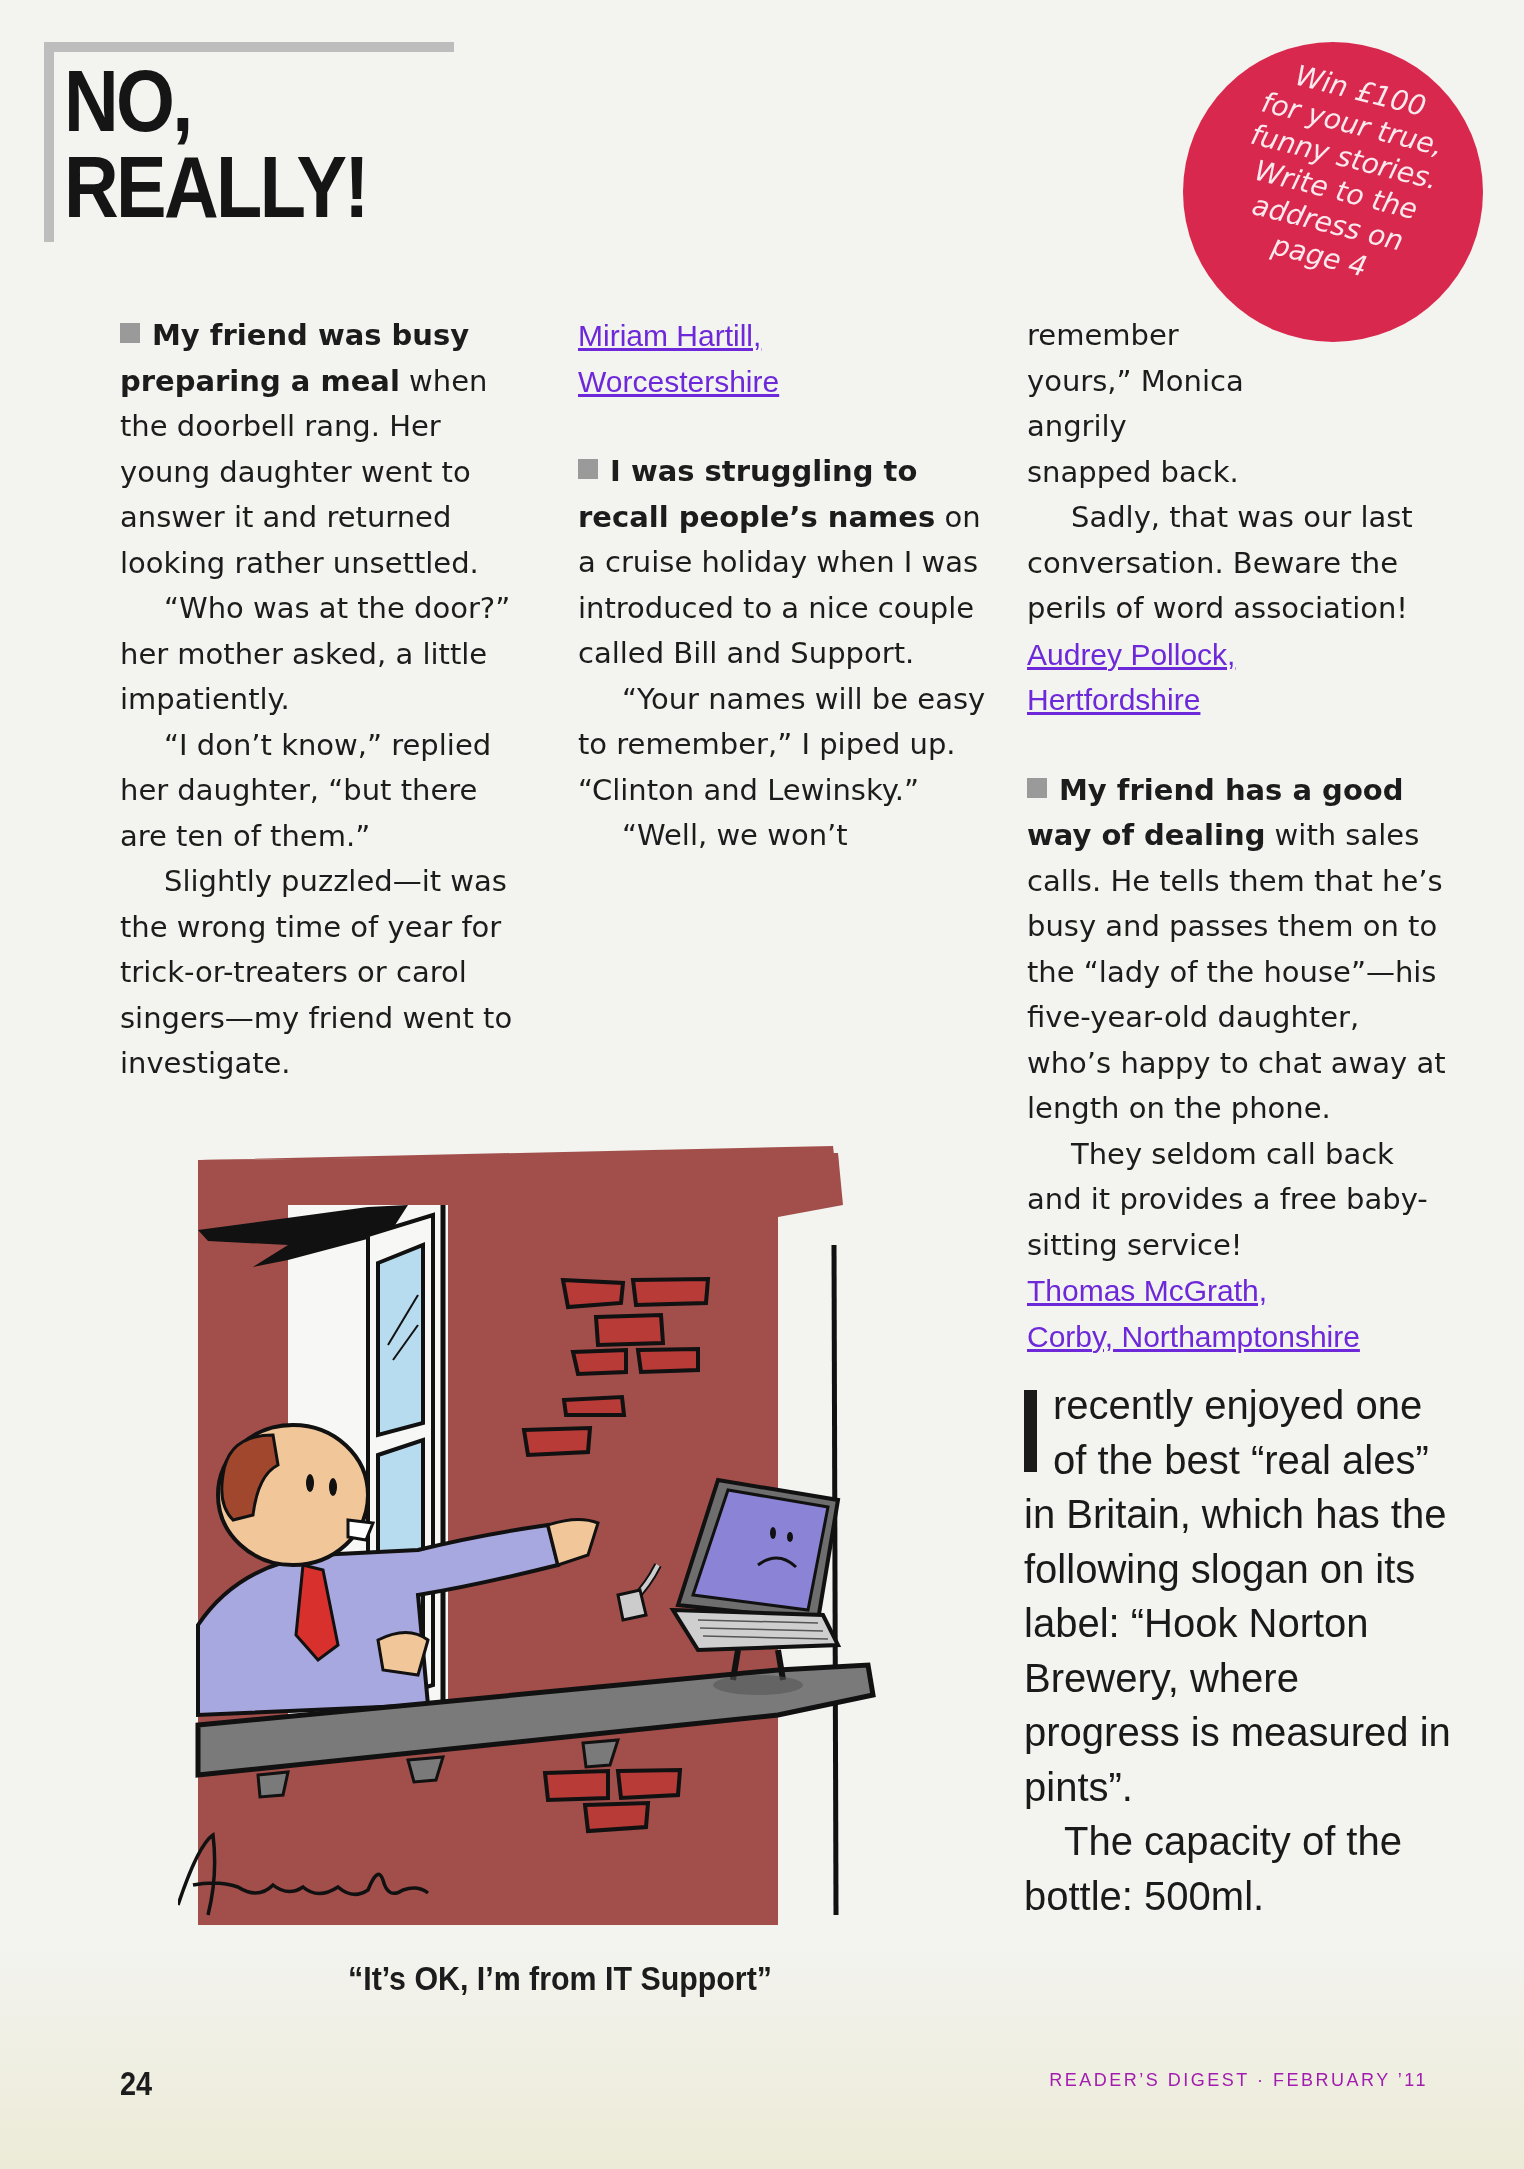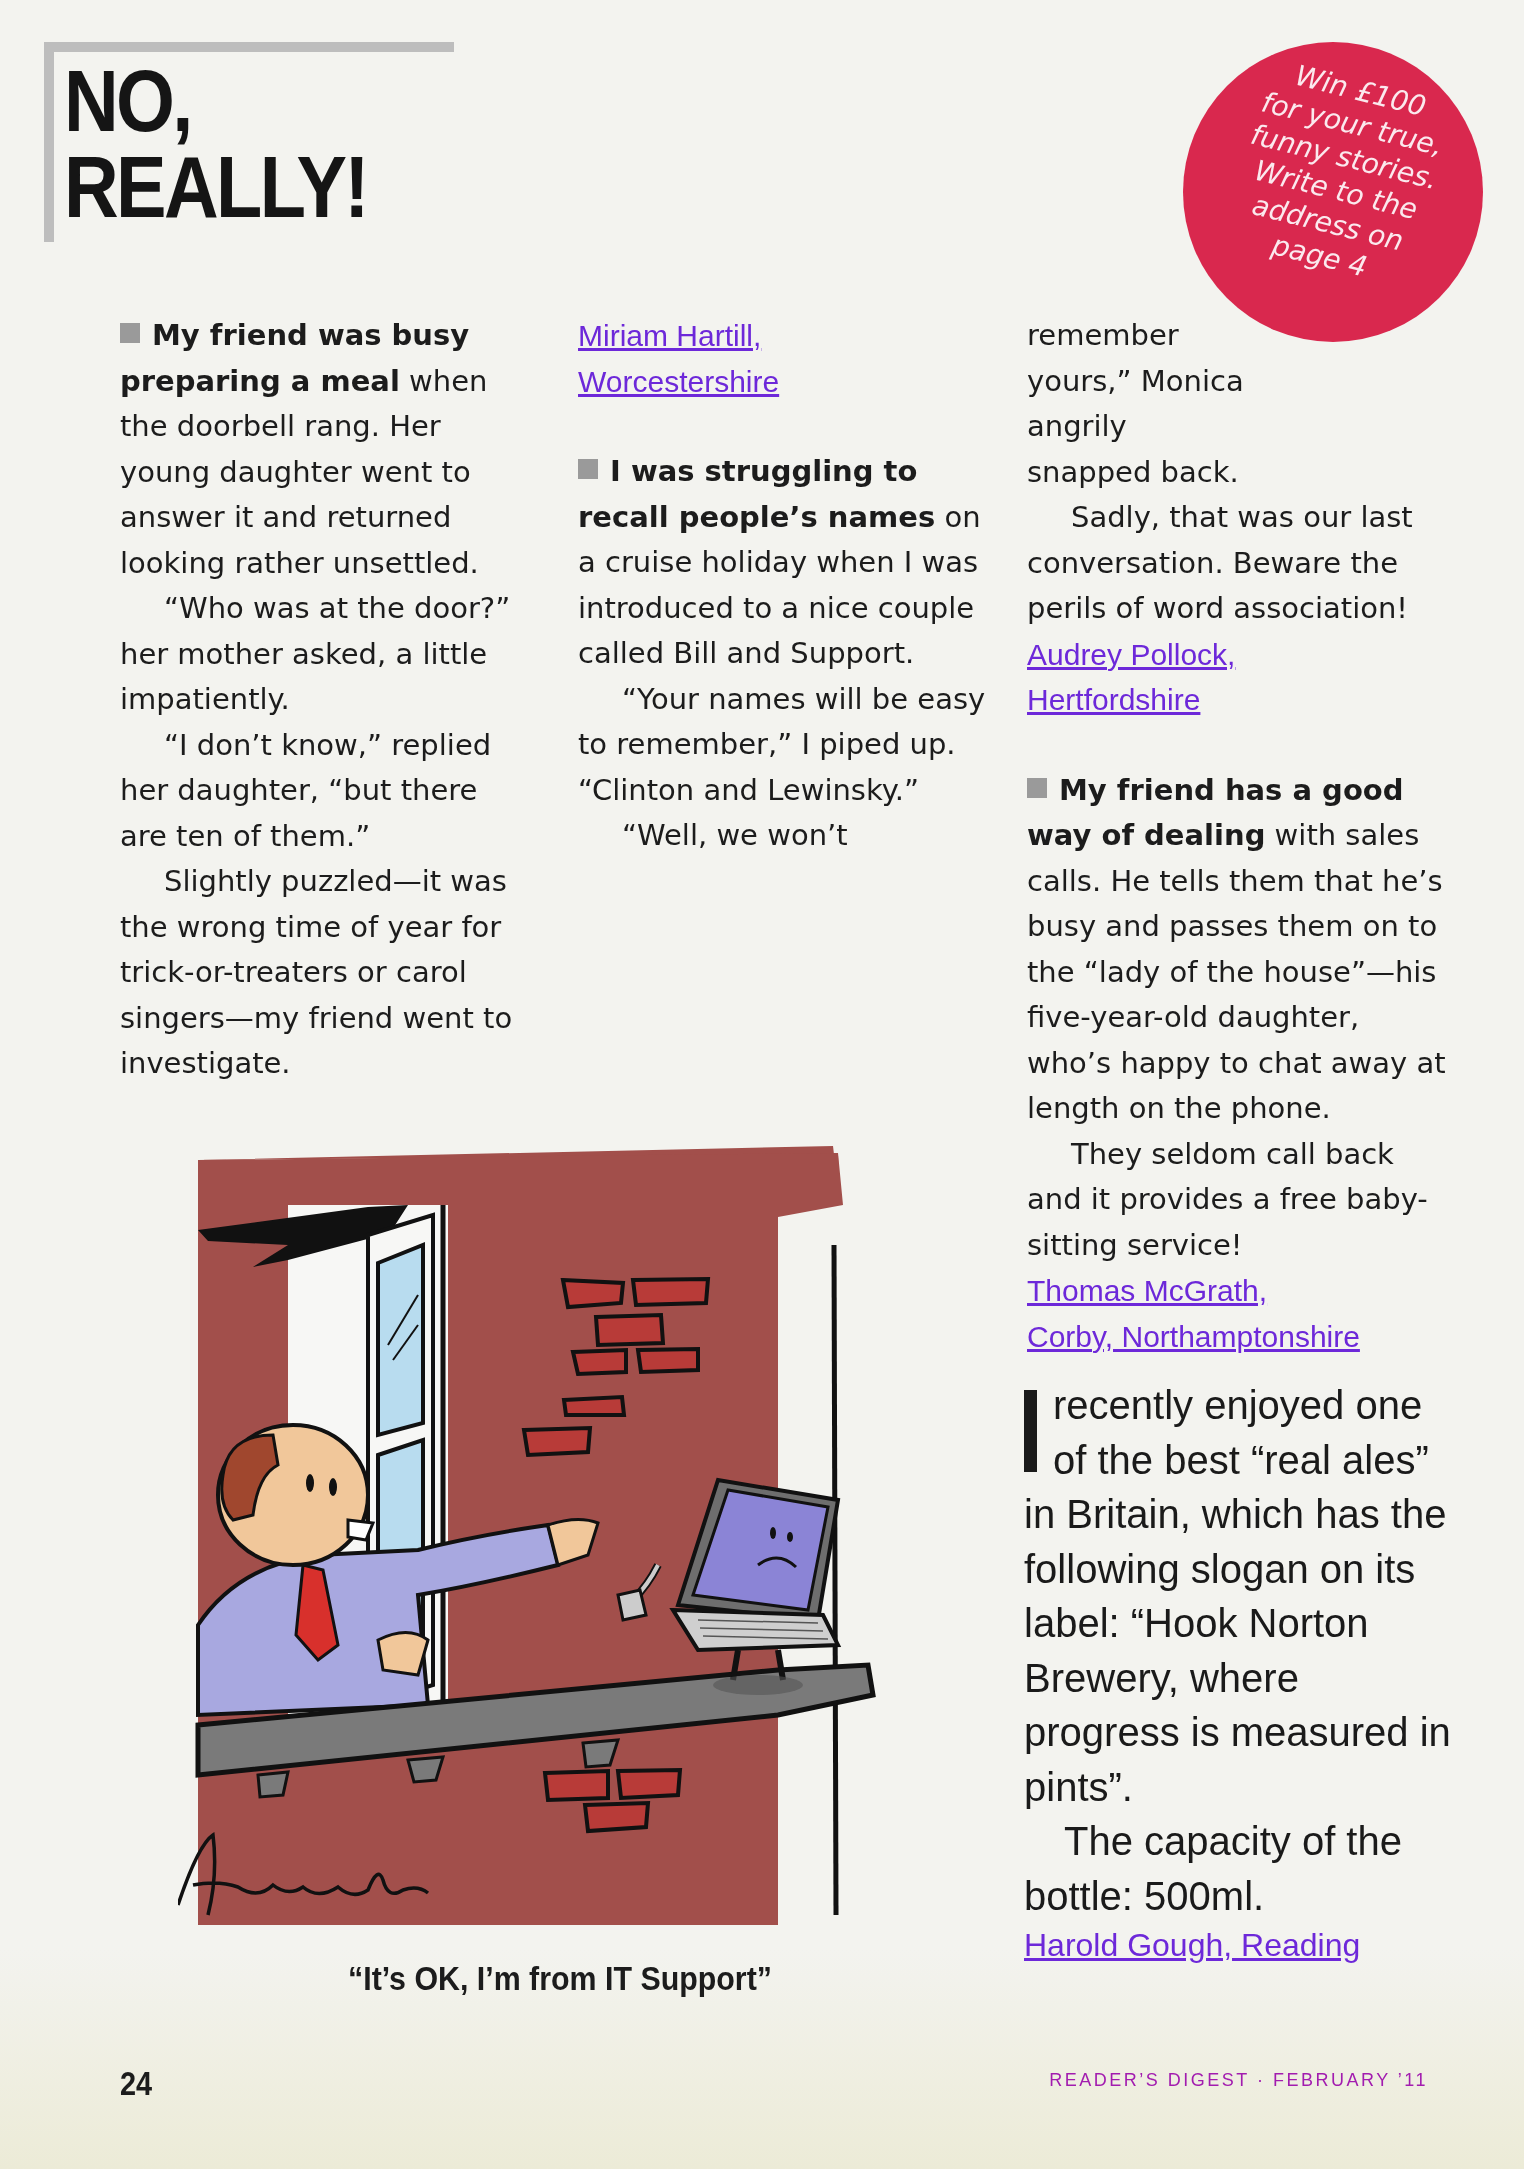--- a/index.html
+++ b/index.html
@@ -137,21 +137,20 @@
   <p><span class="bullet"></span><span class="lead">My friend has a good way of dealing</span><span> with sales calls. He tells them that he’s busy and passes them on to the “lady of the house”—his five-year-old daughter, who’s happy to chat away at length on the phone.</span></p>
   <p class="indent">They seldom call back and it provides a free baby-sitting service!</p>
   <p class="byline">Thomas McGrath,</p>
   <p class="byline">Corby, Northamptonshire</p>
 </div>
 
 <div class="feature">
   <span class="dropcap-bar"></span>
   <p>recently enjoyed one of the best “real ales” in Britain, which has the following slogan on its label: “Hook Norton Brewery, where progress is measured in pints”.</p>
   <p class="indent">The capacity of the bottle: 500ml.</p>
-  <p class="byline">Harold Gough, Reading</p>
 </div>
 
 <svg class="cartoon" viewBox="0 0 810 800" xmlns="http://www.w3.org/2000/svg">
 
   <g>
     <path d="M20 15 L660 10 L662 60 L655 1,10 L660 100 L662 760 L40 770 L20 780 Z" fill="#a24f4b"></path>
     <path d="M20 15 L660 8 L665 60 L600 72 L600 780 L20 780 Z" fill="#a24f4b"></path>
     <line x1="656" y1="100" x2="658" y2="770" stroke="#111" stroke-width="5"></line>
   </g>
 

